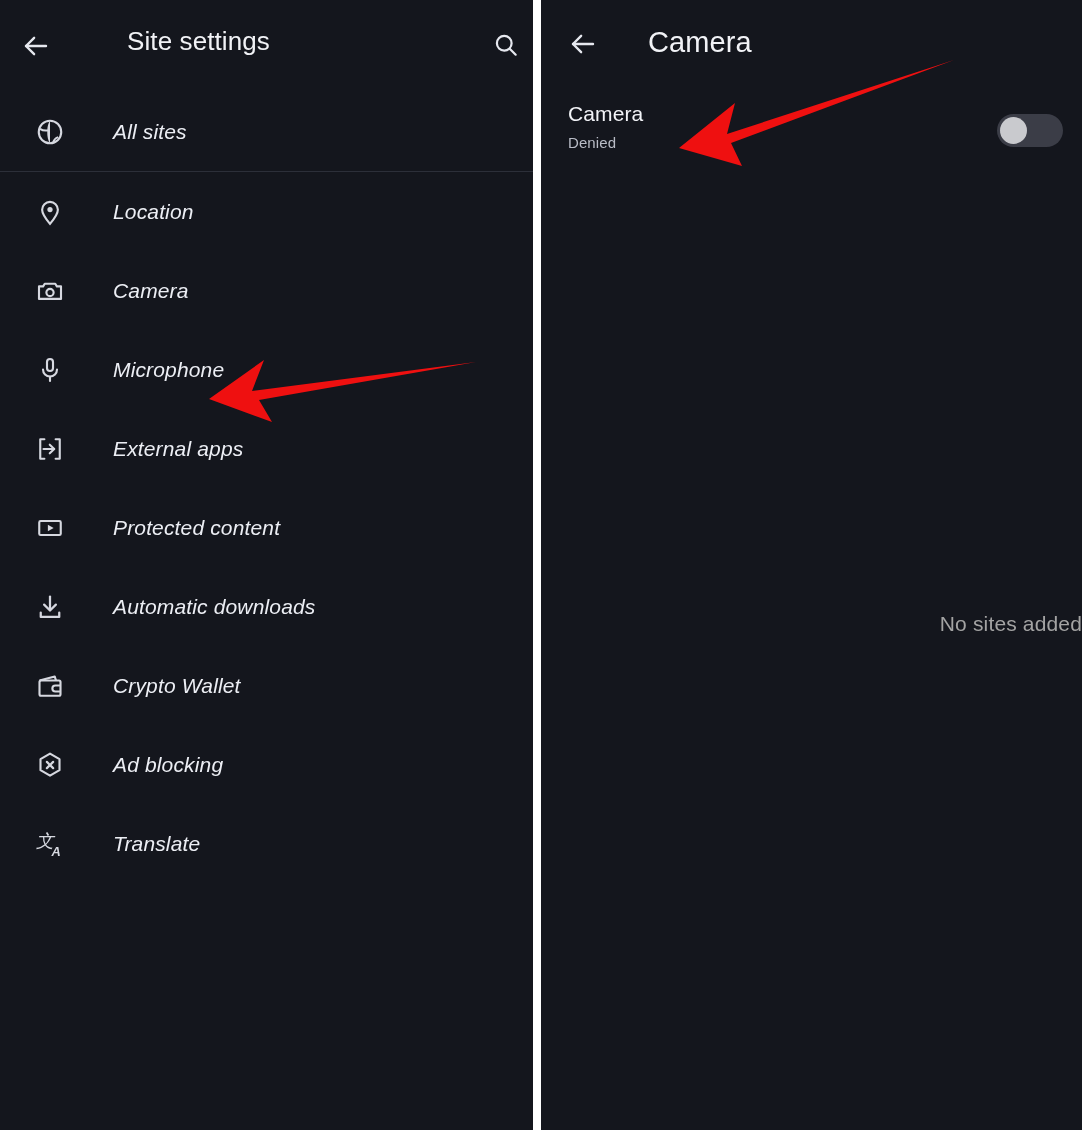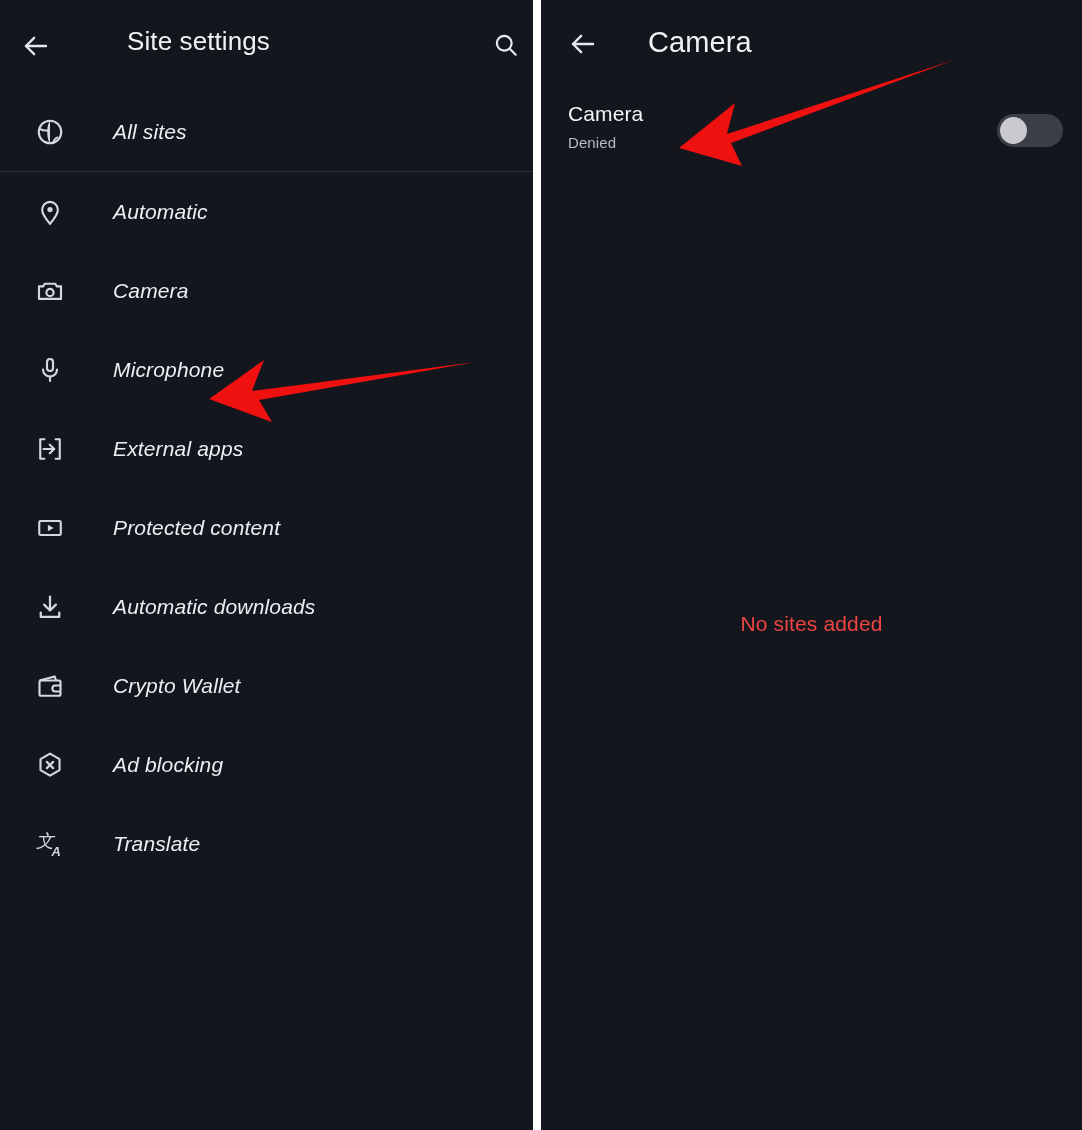--- a/index.html
+++ b/index.html
@@ -146,22 +146,22 @@
     height: 27px;
     border-radius: 50%;
     background: #c9cace;
   }
 
   .empty-state {
     position: absolute;
     left: 0;
     right: 0;
     top: 612px;
-    text-align: center;
-    color: #ef4444;
+    text-align: right;
+    color: #a3a3a3;
     font-size: 21px;
     letter-spacing: .15px;
   }
 
   
   .arrow-layer {
     position: absolute;
     left: 0; top: 0;
     width: 1082px;
     height: 1130px;
@@ -208,21 +208,21 @@
 
     <div class="list">
 
       <div class="row">
         <span class="row-icon">
           <svg width="30" height="30" viewBox="0 0 24 24" fill="none" stroke="#d6d8e0" stroke-width="1.7">
             <path d="M12 21.5c4.2-5 6.3-8.3 6.3-11.3A6.3 6.3 0 0 0 5.7 10.2c0 3 2.1 6.3 6.3 11.3z"></path>
             <circle cx="12" cy="10" r="2.1" fill="#d6d8e0" stroke="none"></circle>
           </svg>
         </span>
-        <span class="row-label">Automatic</span>
+        <span class="row-label">Location</span>
       </div>
 
 
       <div class="row">
         <span class="row-icon">
           <svg width="30" height="30" viewBox="0 0 24 24" fill="none" stroke="#d6d8e0" stroke-width="1.7" stroke-linejoin="round">
             <path d="M3.2 8.3h3.3l1.3-2.1h8.4l1.3 2.1h3.3v10H3.2z"></path>
             <circle cx="12" cy="13.2" r="2.9"></circle>
           </svg>
         </span>

